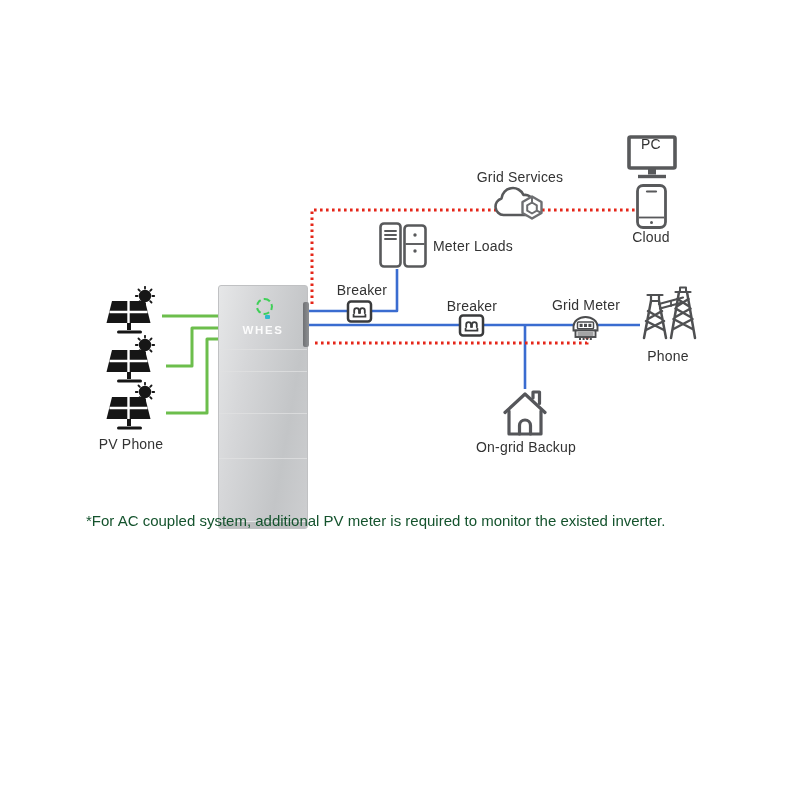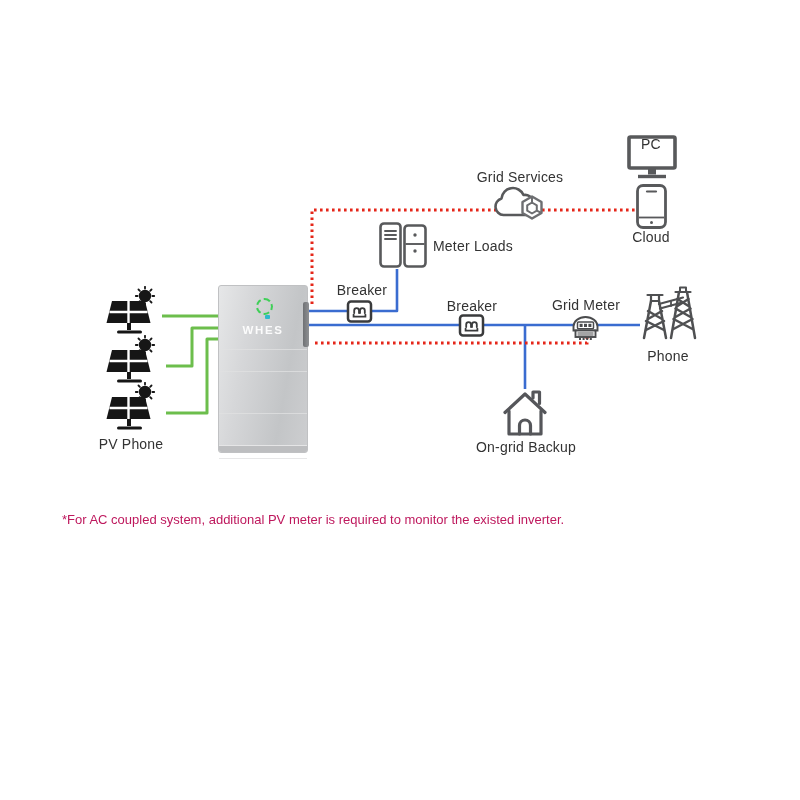--- a/index.html
+++ b/index.html
@@ -13,31 +13,31 @@
   .stage{position:relative;width:800px;height:800px;background:#fff;}
   .wires{position:absolute;left:0;top:0;z-index:1;}
   .wire-green{stroke:var(--pv-green);stroke-width:3;fill:none;stroke-linejoin:round;stroke-linecap:butt;}
   .wire-blue{stroke:var(--ac-blue);stroke-width:2.6;fill:none;stroke-linejoin:round;stroke-linecap:butt;}
   .wire-red{stroke:var(--comm-red);stroke-width:3;fill:none;stroke-linejoin:miter;stroke-linecap:butt;stroke-dasharray:2.6 3.4;}
   .node{position:absolute;z-index:2;}
   .label{position:absolute;z-index:3;font-size:14px;font-weight:500;color:var(--label-color);white-space:nowrap;letter-spacing:.2px;}
   .label.centered{transform:translateX(-50%);}
   .ic{stroke:var(--icon-gray);fill:#ffffff;stroke-linejoin:round;stroke-linecap:round;}
   
-  .tower{position:absolute;left:218px;top:285px;width:90px;height:168px;z-index:2;
+  .tower{position:absolute;left:218px;top:285px;width:90px;height:244px;z-index:2;
     background:linear-gradient(100deg,#e6e7e8 0%,#d6d7d9 30%,#c3c5c7 72%,#cdced0 100%);
     border-radius:3px;border:1px solid #c0c1c3;}
   .tower-div{position:absolute;left:0;width:100%;height:1px;background:rgba(150,152,154,.5);border-bottom:1px solid rgba(255,255,255,.55);}
   .tower-base{position:absolute;left:0;bottom:0;width:100%;height:7px;background:#bdbec0;border-top:1px solid rgba(255,255,255,.6);border-radius:0 0 3px 3px;}
   .logo-ring{position:absolute;left:37px;top:12px;width:17px;height:17px;border:2px dashed var(--logo-green);border-radius:50%;}
   .logo-dot{position:absolute;left:7px;top:15px;width:5px;height:4px;background:var(--logo-teal);border-radius:1px;}
   .brand{position:absolute;left:0;top:38px;width:100%;text-align:center;color:rgba(255,255,255,.92);
     font-size:11.5px;font-weight:700;letter-spacing:1.6px;}
   .connector{position:absolute;left:303px;top:302px;width:6px;height:45px;background:linear-gradient(to right,#6f7174,#8f9194);border-radius:2px;z-index:2;}
-  .footnote{position:absolute;left:62px;top:512px;font-size:13px;color:#be185d;font-weight:400;z-index:3;white-space:nowrap;}
+  .footnote{position:absolute;left:86px;top:512px;font-size:15px;color:#14532d;font-weight:400;z-index:3;white-space:nowrap;}
 </style>
 </head>
 <body>
 
 <div class="stage">
 
   <svg class="wires" width="800" height="800" viewBox="0 0 800 800">
     <g>
       <path class="wire-green" d="M162,316 H219"></path>
       <path class="wire-green" d="M166,366 H192 V328 H219"></path>

